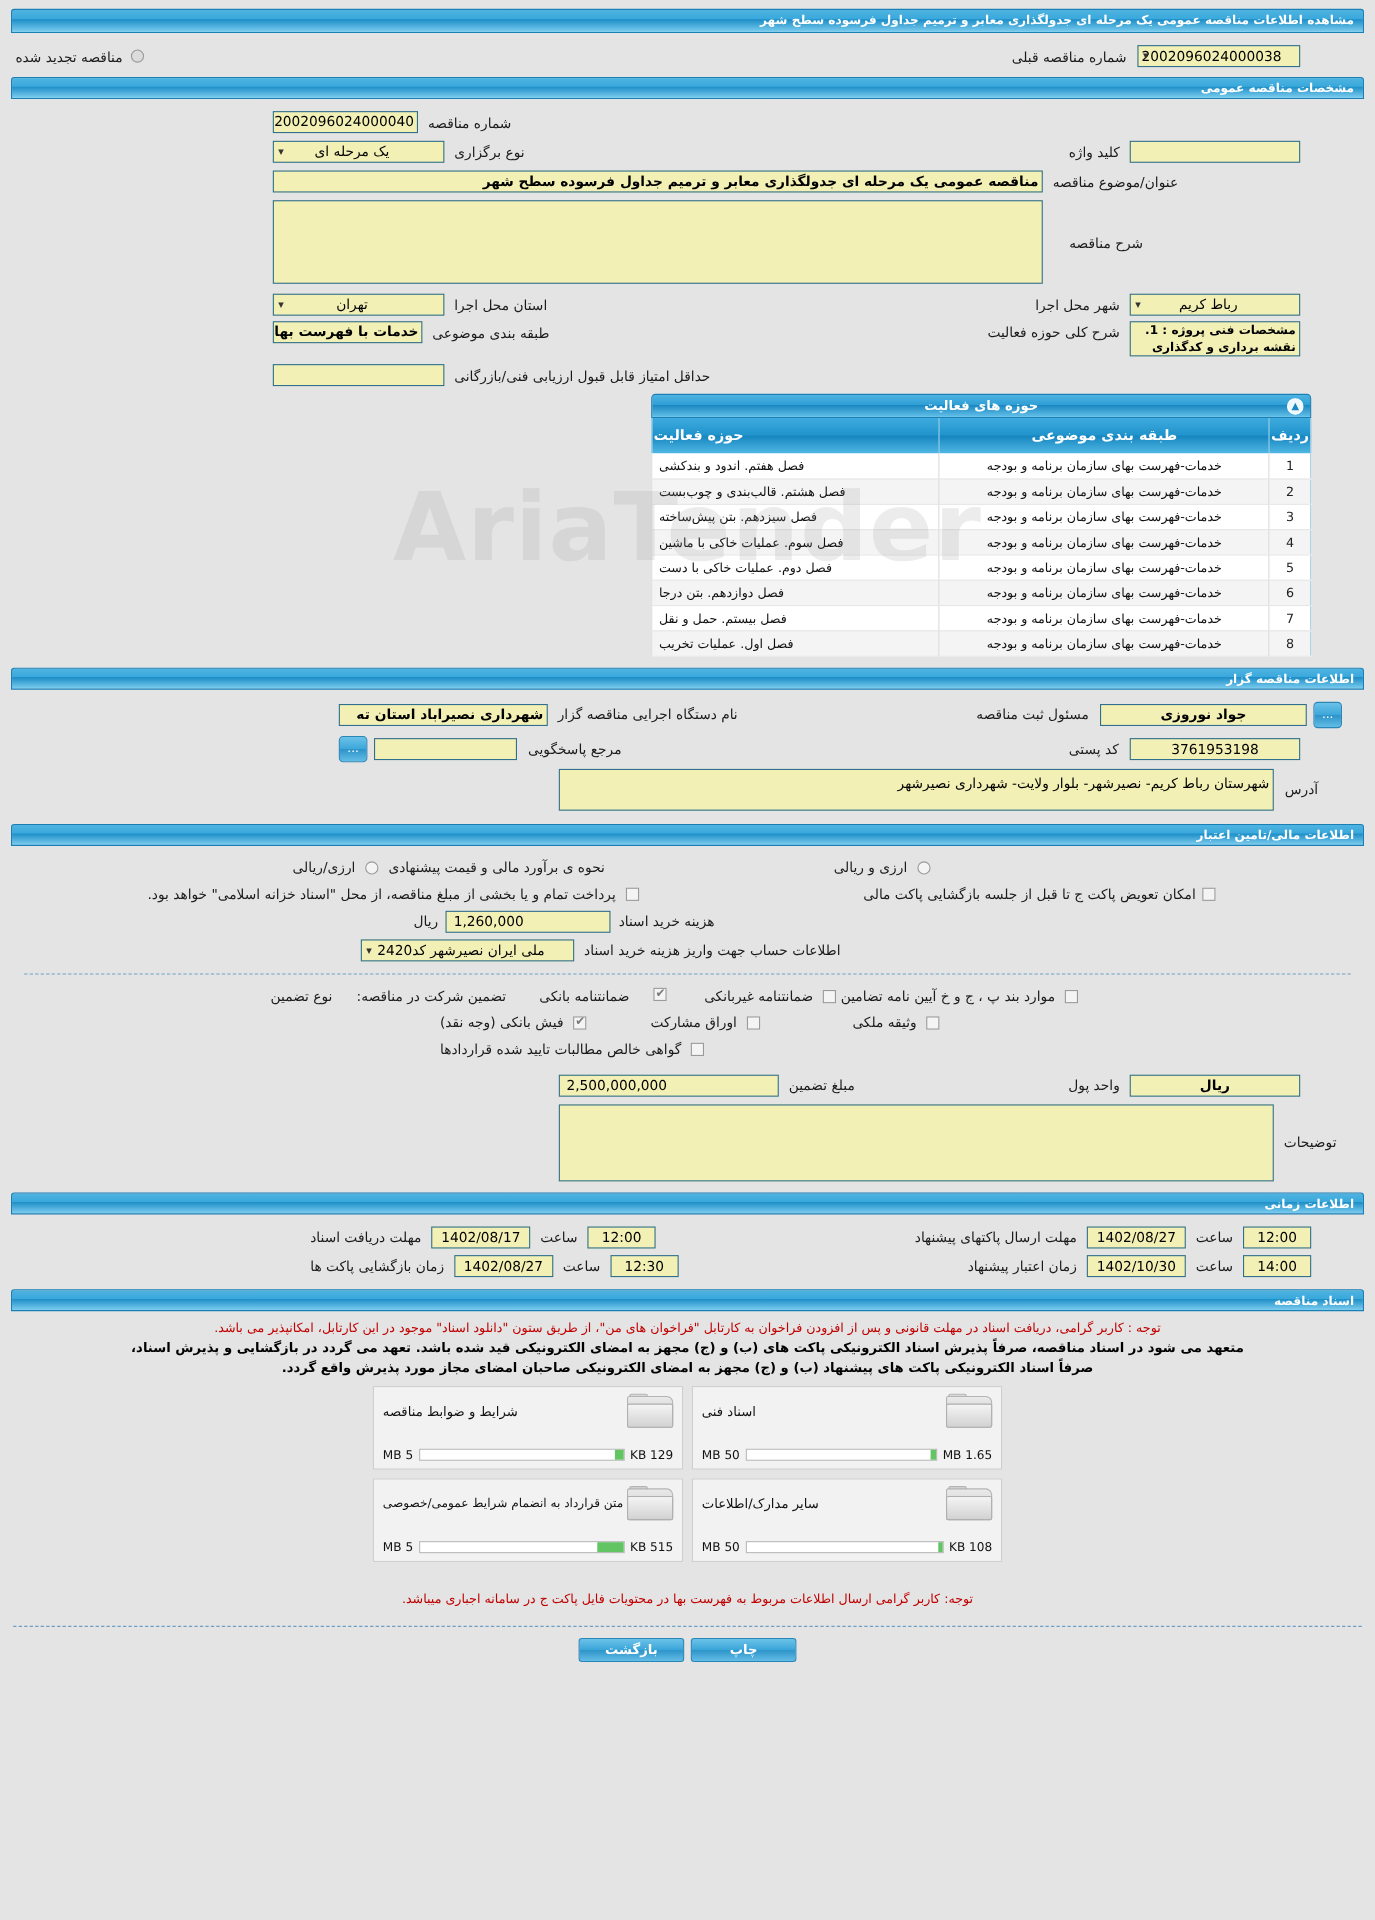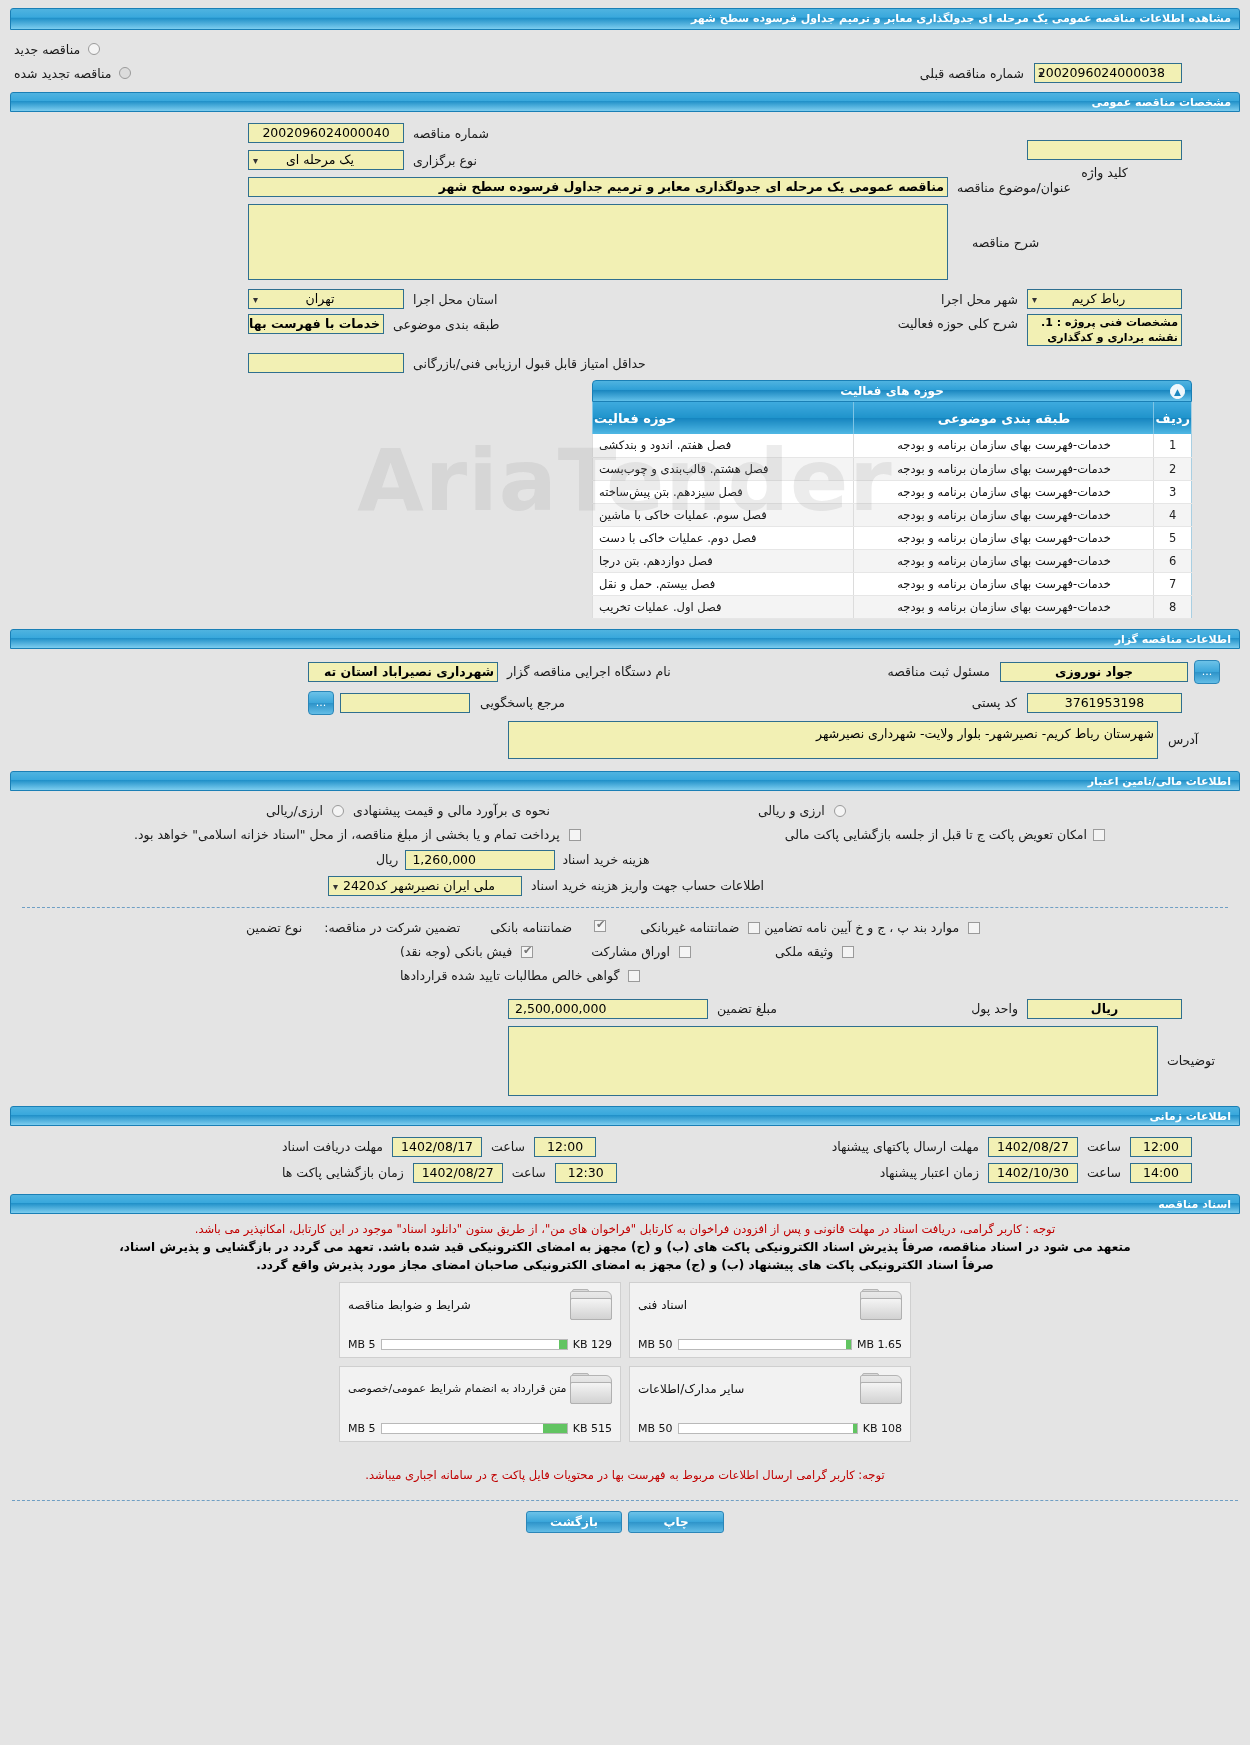--- a/index.html
+++ b/index.html
@@ -140,28 +140,20 @@
   }
 </style>
 </head>
 <body>
 
 <div class="sec-bar tall" style="margin-top:8px;">
   <span>مشاهده اطلاعات مناقصه عمومی یک مرحله ای جدولگذاری معابر و ترمیم جداول فرسوده سطح شهر</span>
 </div>
 
 <div style="margin:8px 10px 0 10px;">
-  <div class="row" style="justify-content:flex-start; height:22px;">
-    <div style="width:100%; display:flex; justify-content:flex-start; padding-right:0;">
-      <div style="margin-right:auto; display:flex; align-items:center; gap:4px; direction:rtl;">
-        <span class="rdo"></span>
-        <span class="lbl">مناقصه جدید</span>
-      </div>
-    </div>
-  </div>
   <div class="row" style="height:26px; justify-content:space-between;">
     <div style="display:flex; align-items:center; gap:6px; margin-right:58px;">
       <div class="sel" style="width:148px;">2002096024000038</div>
       <span class="lbl">شماره مناقصه قبلی</span>
     </div>
     <div style="display:flex; align-items:center; gap:4px;">
       <span class="rdo" style="background:#dcdcdc;"></span>
       <span class="lbl">مناقصه تجدید شده</span>
     </div>
   </div>
@@ -169,26 +161,26 @@
 
 <div class="sec-bar" style="margin-top:6px;">
   <span>مشخصات مناقصه عمومی</span>
 </div>
 
 <div style="margin:8px 10px 0 10px;">
 
   <div class="row" style="height:26px; justify-content:flex-end;">
     <div style="display:flex; align-items:center; gap:5px; margin-left:238px;">
       <span class="lbl">شماره مناقصه</span>
-      <div class="fld" style="width:156px;">2002096024000040</div>
+      <div class="fld" style="width:132px;">2002096024000040</div>
     </div>
   </div>
 
   <div class="row" style="height:28px; justify-content:space-between;">
-    <div style="display:flex; align-items:center; gap:5px; margin-right:58px;flex-direction:column;">
+    <div style="display:flex; align-items:center; gap:5px; margin-right:58px;">
       <div class="fld" style="width:155px;"></div>
       <span class="lbl">کلید واژه</span>
     </div>
     <div style="display:flex; align-items:center; gap:5px; margin-left:238px;">
       <span class="lbl">نوع برگزاری</span>
       <div class="sel" style="width:156px;">یک مرحله ای</div>
     </div>
   </div>
 
   <div class="row" style="height:26px; justify-content:flex-end;">

